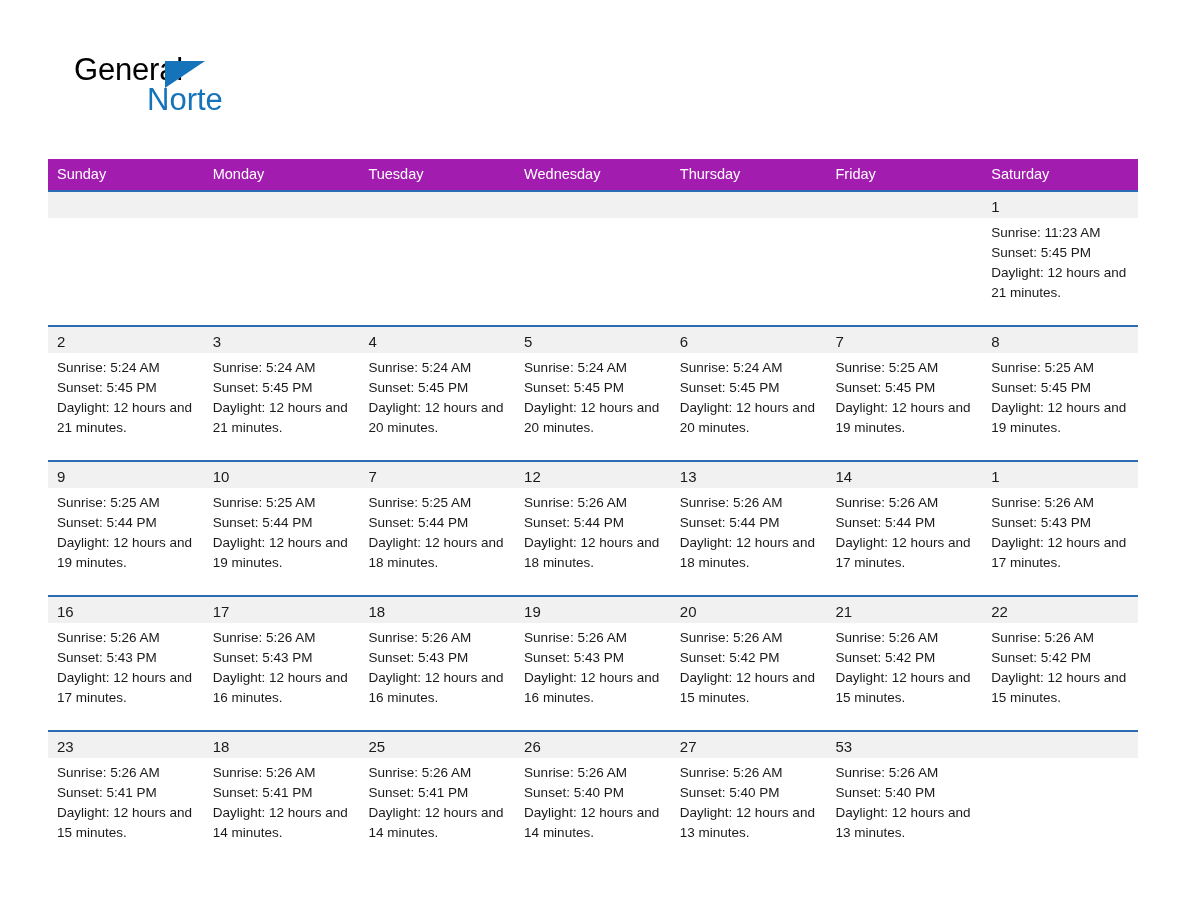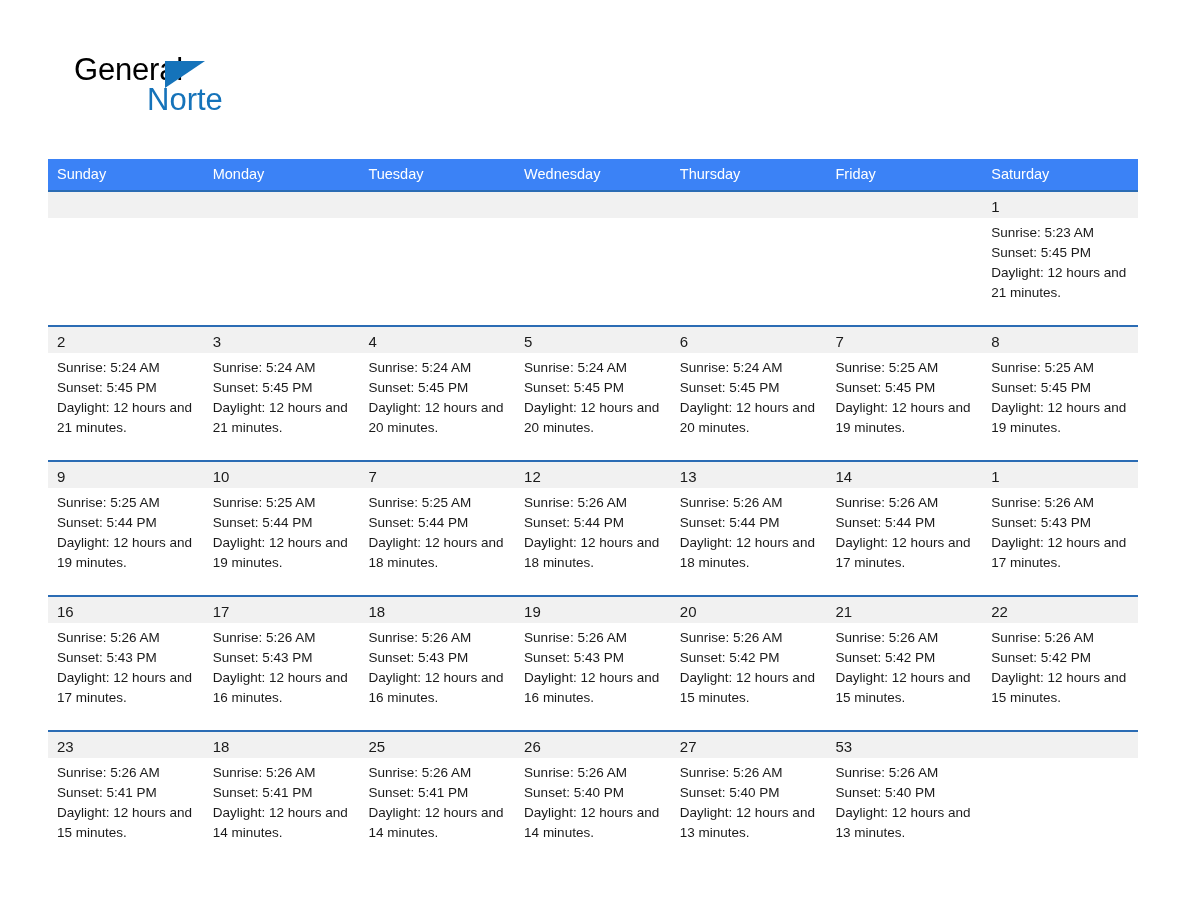--- a/index.html
+++ b/index.html
@@ -90,21 +90,21 @@
   
   .calendar {
     position: absolute;
     left: 48px;
     top: 159px;
     width: 1090px;
     border-collapse: collapse;
     table-layout: fixed;
   }
   .calendar th {
-    background: #3b82f6;
+    background: #a21caf;
     color: #ffffff;
     font-size: 14.5px;
     font-weight: normal;
     text-align: left;
     padding: 7px 0 8px 9px;
     height: 16px;
     border: none;
   }
 
   .week-row td {
@@ -227,21 +227,21 @@
               </div>
               <div class="cell-body"></div>
             </div>
           </td>
           <td class="">
             <div class="cell-inner">
               <div class="daynum-band">
                 <span class="daynum">1</span>
               </div>
               <div class="cell-body">
-                <div class="cell-line">Sunrise: 5:23 AM</div>
+                <div class="cell-line">Sunrise: 11:23 AM</div>
                 <div class="cell-line">Sunset: 5:45 PM</div>
                 <div class="cell-line wrap">Daylight: 12 hours and 21 minutes.</div>
               </div>
             </div>
           </td>
         </tr>
         <tr class="week-row">
           <td class="">
             <div class="cell-inner">
               <div class="daynum-band">

